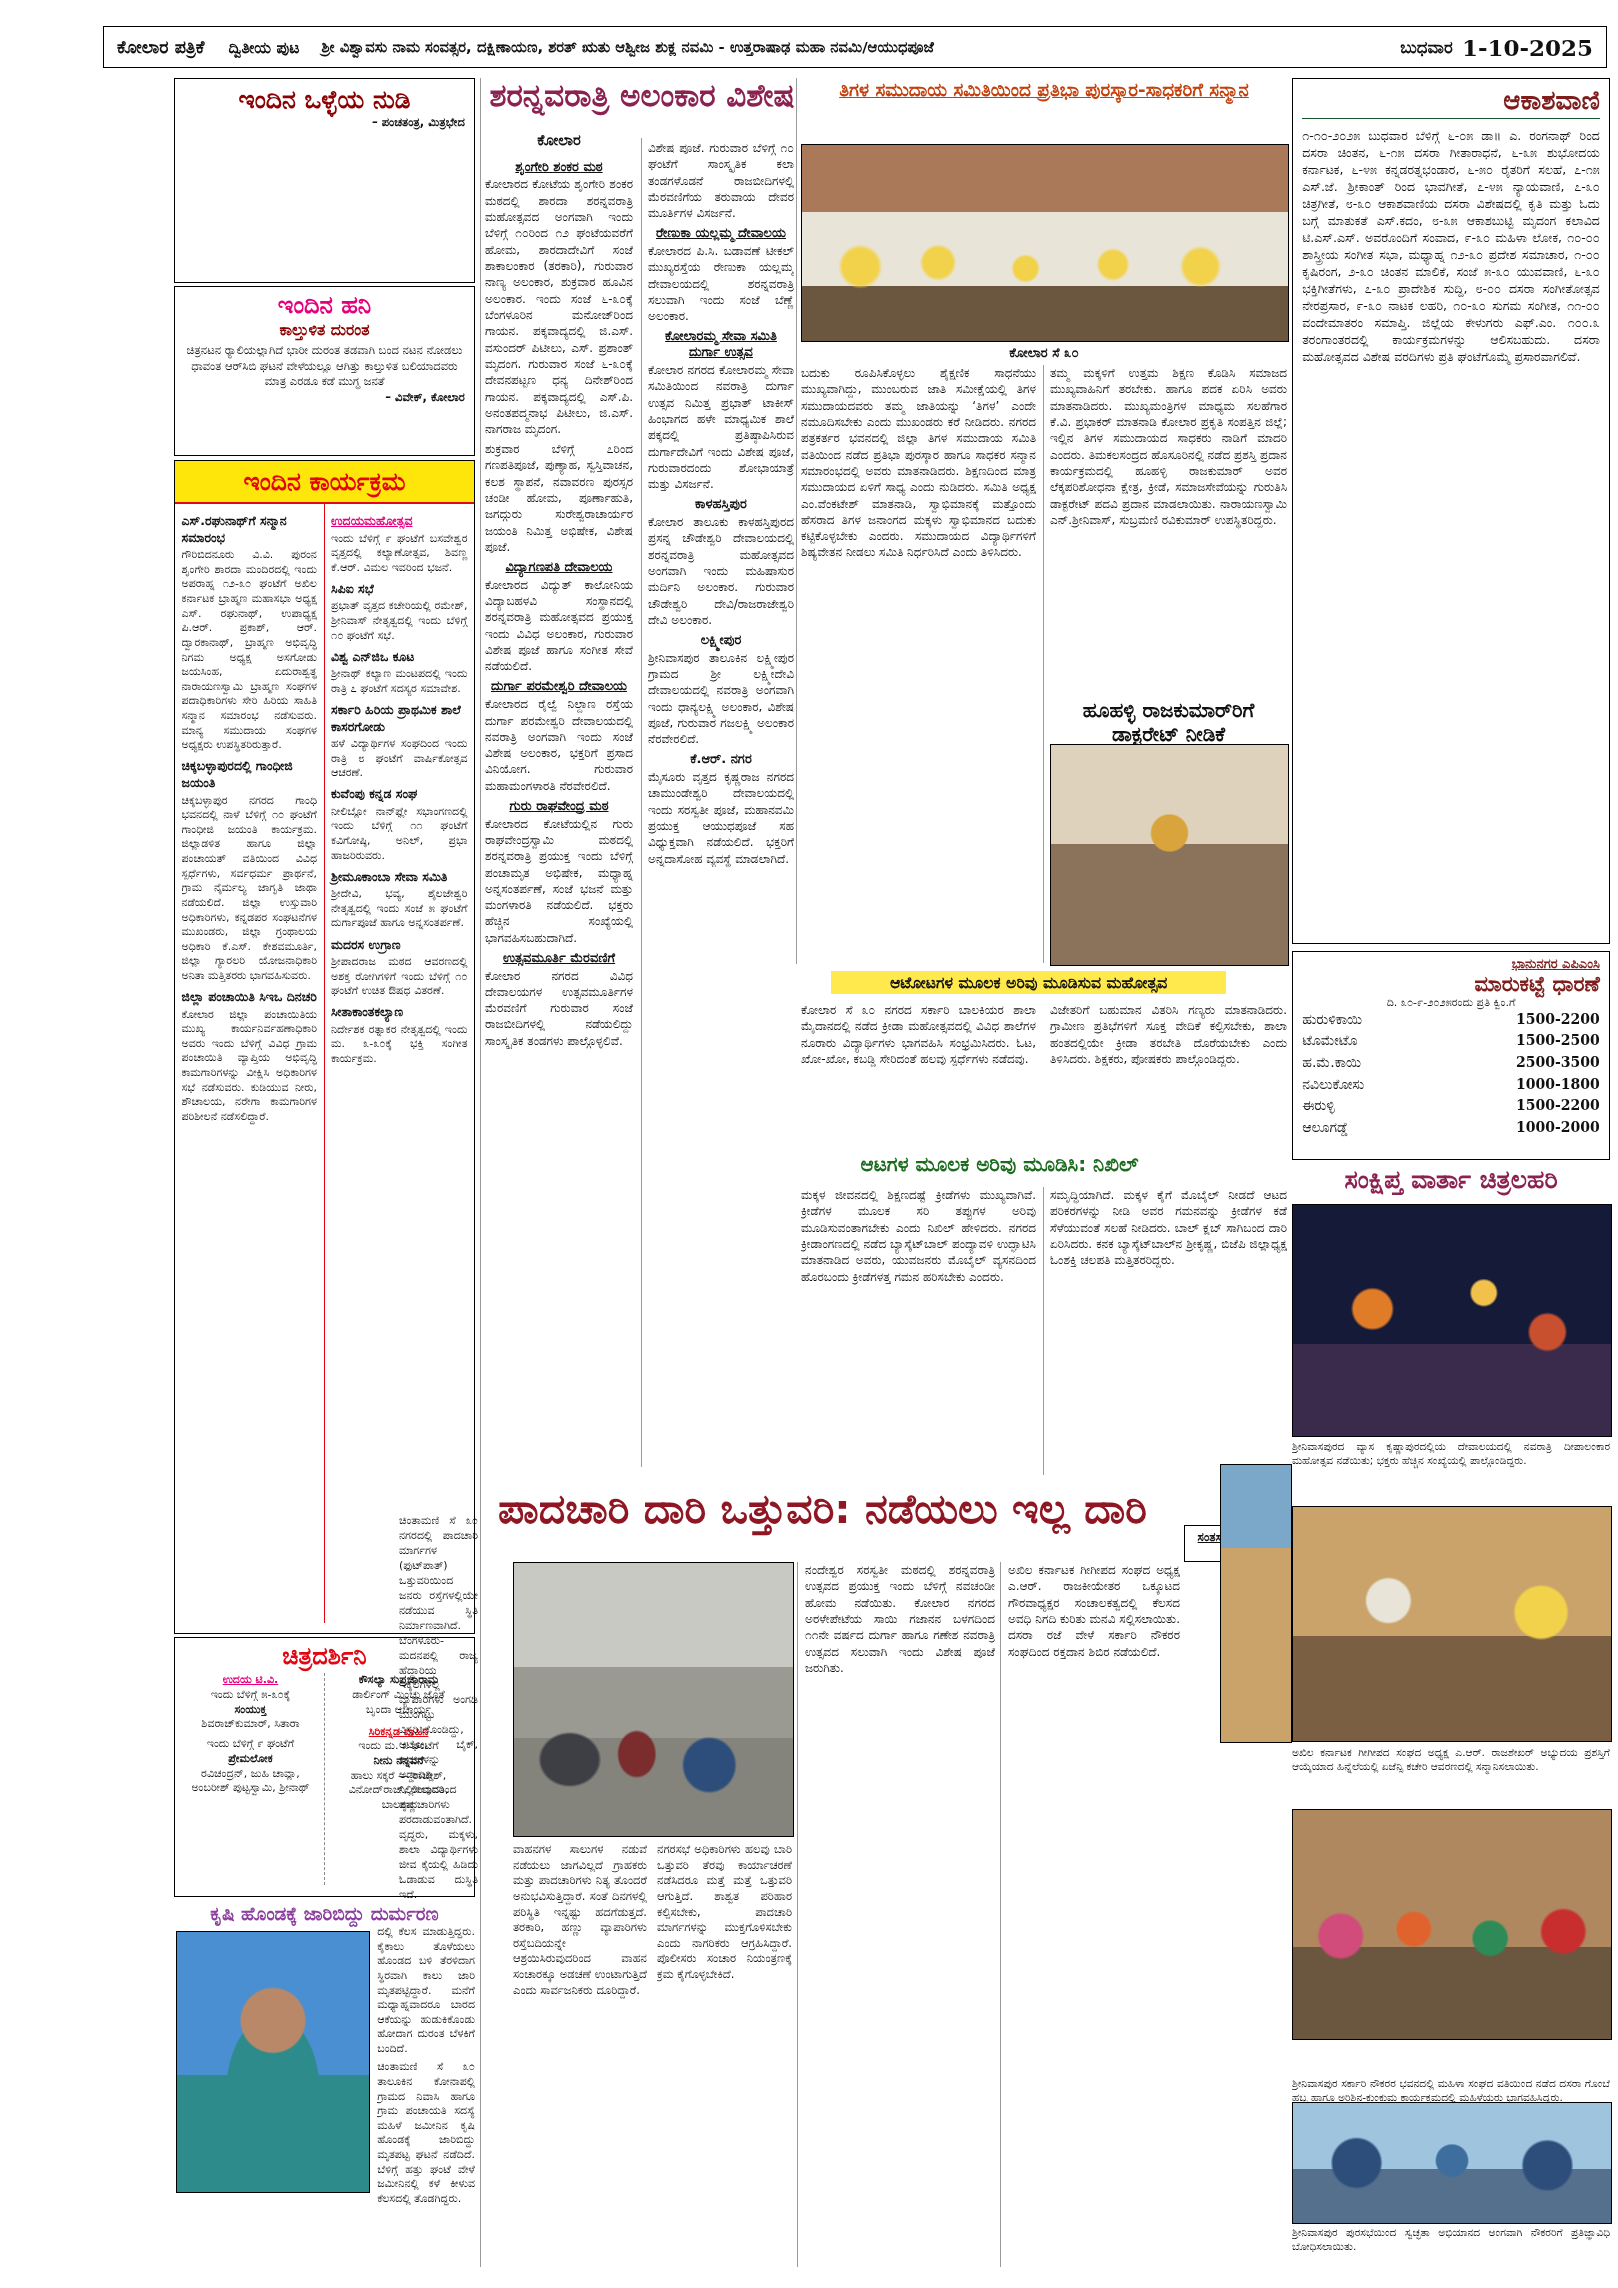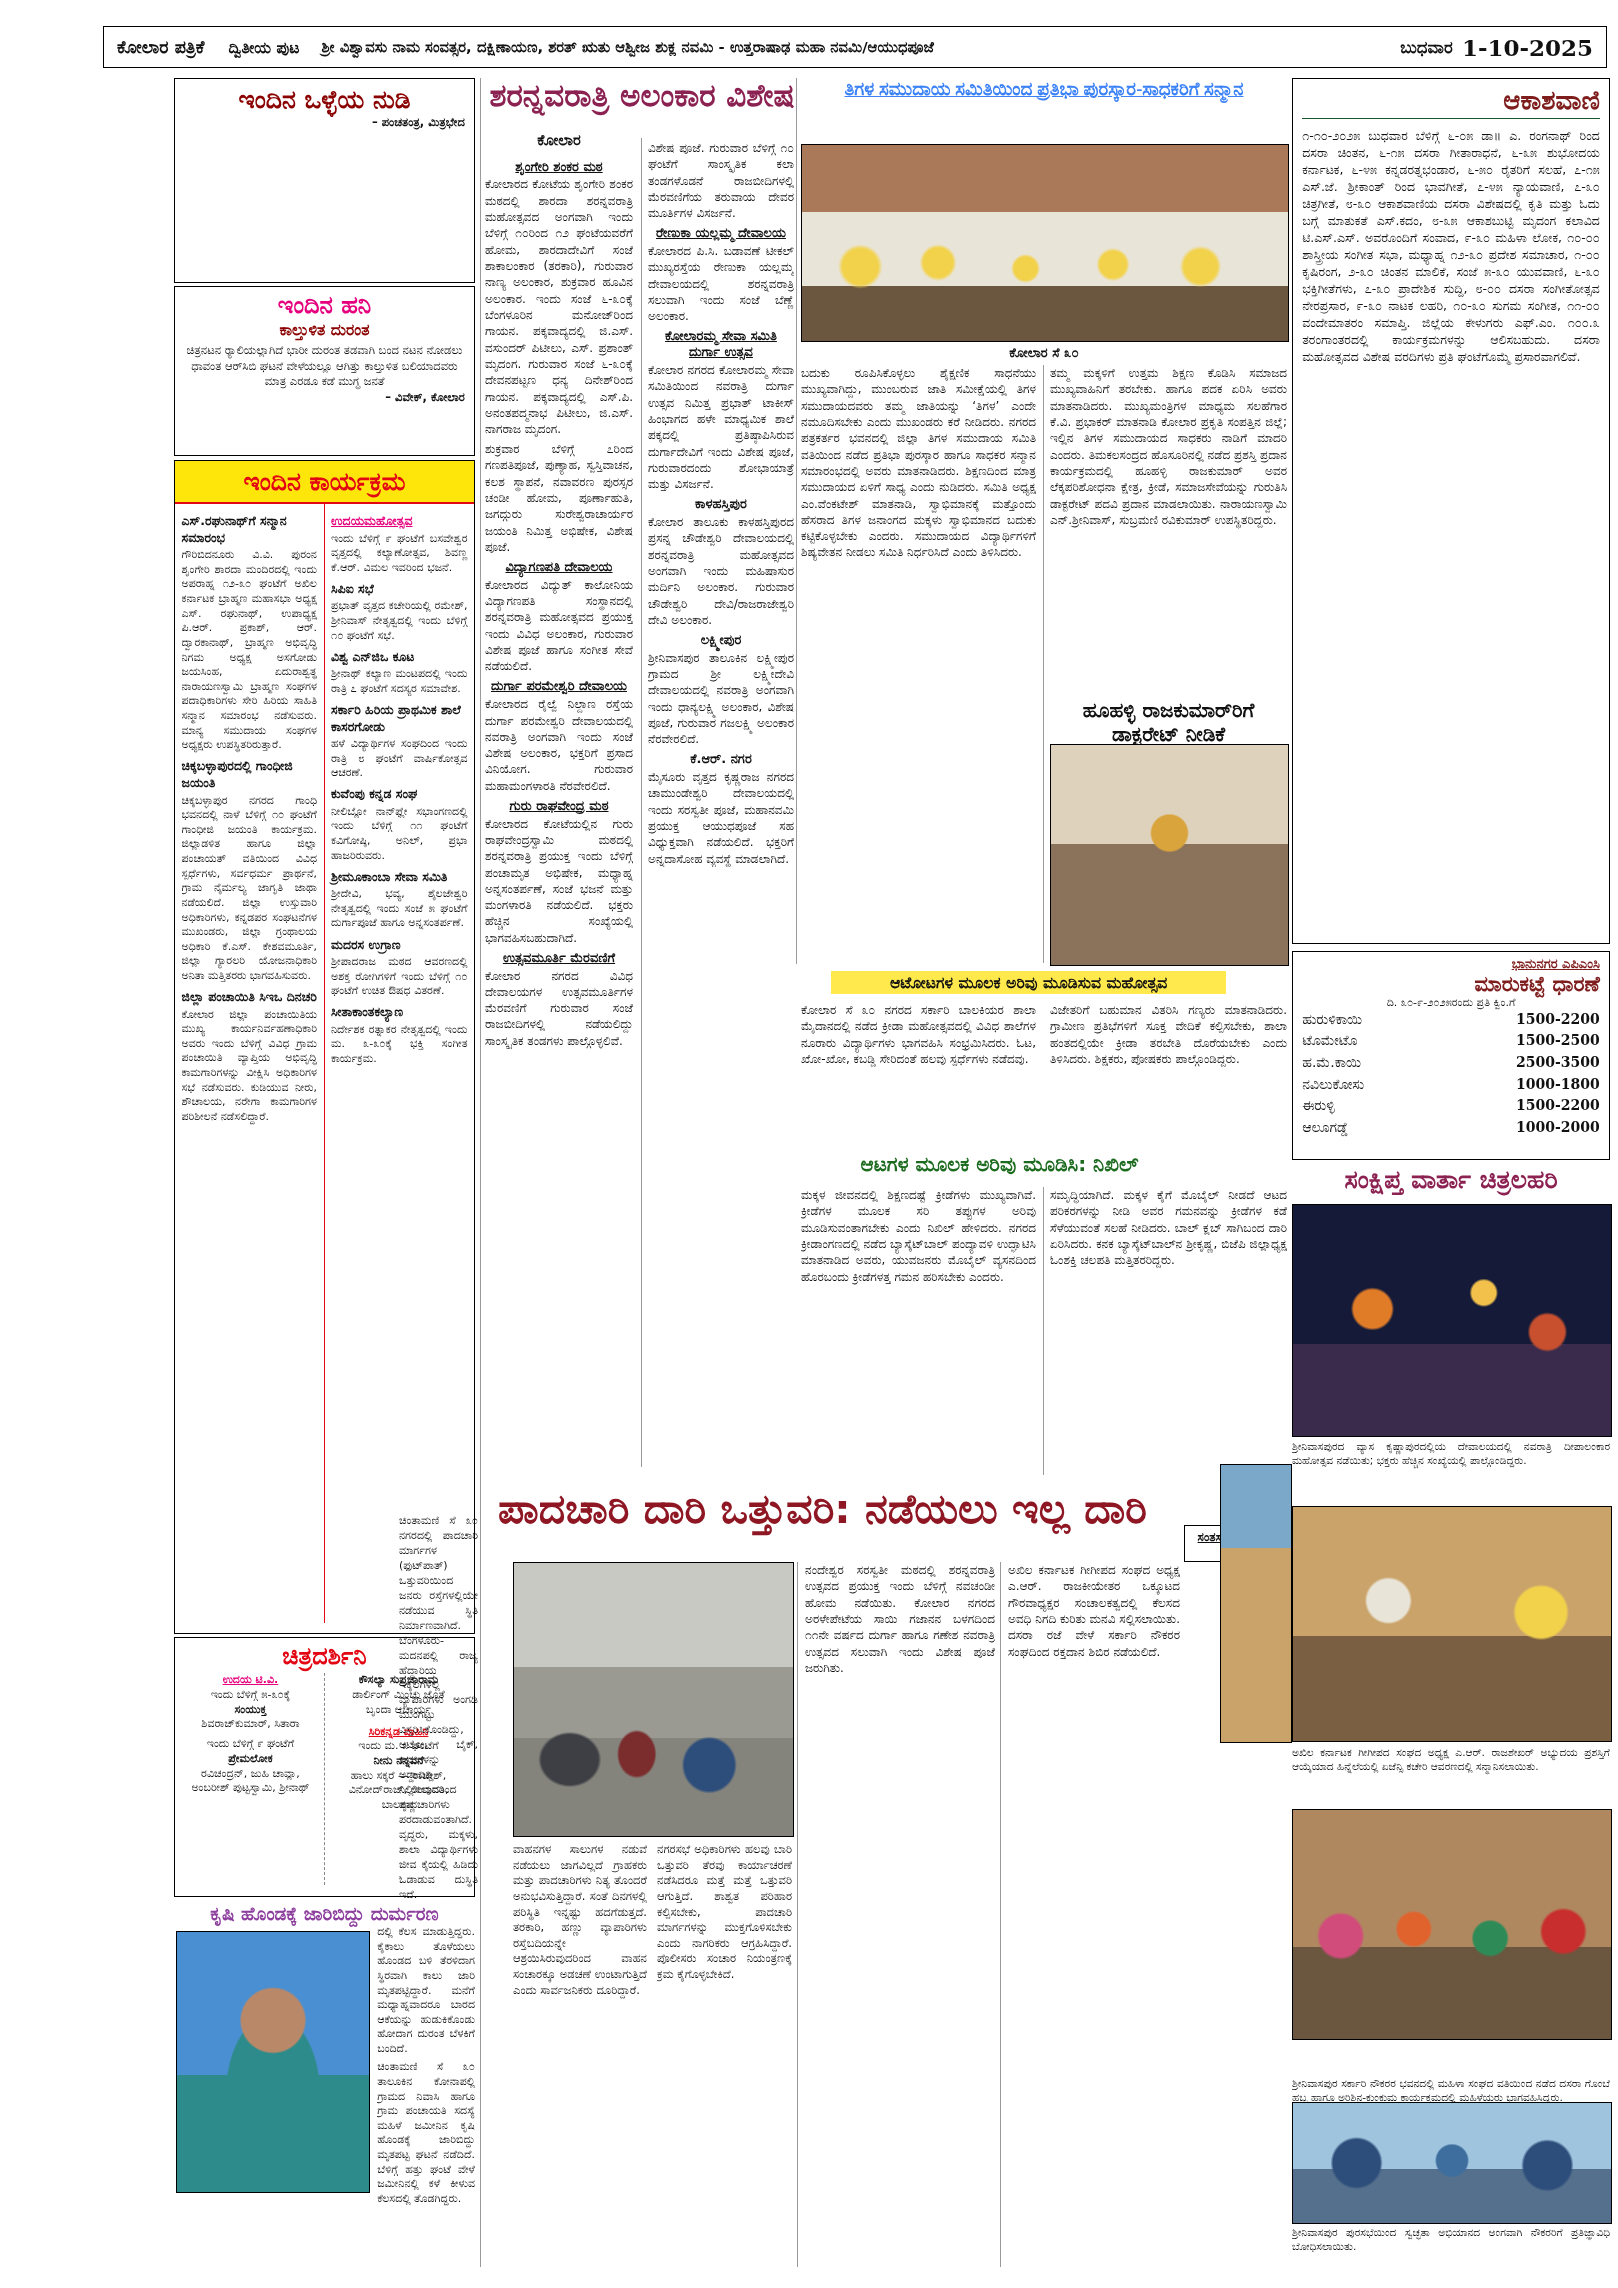--- a/index.html
+++ b/index.html
@@ -12,21 +12,21 @@
   .center{text-align:center;}
   .bold{font-weight:bold;}
   .underl{text-decoration:underline;}
   .maroon{color:#8b2252;}
   .darkred{color:#8b0000;}
   .pink{color:#e6007e;}
   .green{color:#1c6b1f;}
   .dgreen{color:#7f1d1d;text-align:right;}
   .purple{color:#8d3f9e;}
   .red{color:#e30613;}
-  .kick-brown{color:#3b82f6;font-family:Liberation Serif, serif;}
+  .kick-brown{color:#c2410c;}
   .rule-v{position:absolute;width:0.9px;background:#9a9a9a;}
   .photo{position:absolute;border:0.9px solid #000;overflow:hidden;}
   .caption{font-size:10.6px;line-height:1.3;text-align:justify;overflow:hidden;}
   .subhead{font-weight:bold;text-align:center;margin:3.7px 0 1.8px 0;font-size:13px;}
   .subhead.u{text-decoration:underline;}
   .attrib{text-align:right;font-weight:bold;font-size:11.5px;}
   .listing h4{margin:5.5px 0 1.8px 0;font-size:12.5px;text-align:left;}
   .listing p{margin:0 0 3.7px 0;}
   .mrow{display:flex;justify-content:space-between;font-size:14px;line-height:1.55;}
   .mrow .p{font-weight:bold;font-family:"DejaVu Serif","Liberation Serif",serif;}
@@ -124,21 +124,21 @@
 
   <div class="abs center bold maroon" style="left:485px;top:79px;width:314px;font-size:31px;line-height:1.05;">ಶರನ್ನವರಾತ್ರಿ ಅಲಂಕಾರ ವಿಶೇಷ</div>
   <div class="abs center bold" style="left:485px;top:131px;width:148px;font-size:14.8px;">ಕೋಲಾರ</div>
 
   <div class="abs" style="left:485px;top:155px;width:148px;height:2114px;overflow:hidden;">
     <div class="subhead u">ಶೃಂಗೇರಿ ಶಂಕರ ಮಠ</div>
     <div class="jtext">ಕೋಲಾರದ ಕೋಟೆಯ ಶೃಂಗೇರಿ ಶಂಕರ ಮಠದಲ್ಲಿ ಶಾರದಾ ಶರನ್ನವರಾತ್ರಿ ಮಹೋತ್ಸವದ ಅಂಗವಾಗಿ ಇಂದು ಬೆಳಿಗ್ಗೆ ೧೦ರಿಂದ ೧೨ ಘಂಟೆಯವರೆಗೆ ಹೋಮ, ಶಾರದಾದೇವಿಗೆ ಸಂಜೆ ಶಾಕಾಲಂಕಾರ (ತರಕಾರಿ), ಗುರುವಾರ ನಾಣ್ಯ ಅಲಂಕಾರ, ಶುಕ್ರವಾರ ಹೂವಿನ ಅಲಂಕಾರ. ಇಂದು ಸಂಜೆ ೬-೩೦ಕ್ಕೆ ಬೆಂಗಳೂರಿನ ಮನೋಜ್‌ರಿಂದ ಗಾಯನ. ಪಕ್ಕವಾದ್ಯದಲ್ಲಿ ಜಿ.ಎಸ್. ವಸುಂದರ್ ಪಿಟೀಲು, ಎಸ್. ಪ್ರಶಾಂತ್ ಮೃದಂಗ. ಗುರುವಾರ ಸಂಜೆ ೬-೩೦ಕ್ಕೆ ದೇವನಪಟ್ಟಣ ಧನ್ಯ ದಿನೇಶ್‌ರಿಂದ ಗಾಯನ. ಪಕ್ಕವಾದ್ಯದಲ್ಲಿ ಎಸ್.ಪಿ. ಅನಂತಪದ್ಮನಾಭ ಪಿಟೀಲು, ಜಿ.ಎಸ್. ನಾಗರಾಜ ಮೃದಂಗ.</div>
     <div class="subhead u"></div>
     <div class="jtext">ಶುಕ್ರವಾರ ಬೆಳಿಗ್ಗೆ ೭ರಿಂದ ಗಣಪತಿಪೂಜೆ, ಪುಣ್ಯಾಹ, ಸ್ವಸ್ತಿವಾಚನ, ಕಲಶ ಸ್ಥಾಪನೆ, ನವಾವರಣ ಪುರಸ್ಸರ ಚಂಡೀ ಹೋಮ, ಪೂರ್ಣಾಹುತಿ, ಜಗದ್ಗುರು ಸುರೇಶ್ವರಾಚಾರ್ಯರ ಜಯಂತಿ ನಿಮಿತ್ತ ಅಭಿಷೇಕ, ವಿಶೇಷ ಪೂಜೆ.</div>
     <div class="subhead u">ವಿದ್ಯಾಗಣಪತಿ ದೇವಾಲಯ</div>
-    <div class="jtext">ಕೋಲಾರದ ವಿದ್ಯುತ್ ಕಾಲೋನಿಯ ವಿದ್ಯಾಗಣಪತಿ ಸಂಸ್ಥಾನದಲ್ಲಿ ಶರನ್ನವರಾತ್ರಿ ಮಹೋತ್ಸವದ ಪ್ರಯುಕ್ತ ಇಂದು ವಿವಿಧ ಅಲಂಕಾರ, ಗುರುವಾರ ವಿಶೇಷ ಪೂಜೆ ಹಾಗೂ ಸಂಗೀತ ಸೇವೆ ನಡೆಯಲಿದೆ.</div>
+    <div class="jtext">ಕೋಲಾರದ ವಿದ್ಯುತ್ ಕಾಲೋನಿಯ ವಿದ್ಯಾಬಹಳವಿ ಸಂಸ್ಥಾನದಲ್ಲಿ ಶರನ್ನವರಾತ್ರಿ ಮಹೋತ್ಸವದ ಪ್ರಯುಕ್ತ ಇಂದು ವಿವಿಧ ಅಲಂಕಾರ, ಗುರುವಾರ ವಿಶೇಷ ಪೂಜೆ ಹಾಗೂ ಸಂಗೀತ ಸೇವೆ ನಡೆಯಲಿದೆ.</div>
     <div class="subhead u">ದುರ್ಗಾ ಪರಮೇಶ್ವರಿ ದೇವಾಲಯ</div>
     <div class="jtext">ಕೋಲಾರದ ರೈಲ್ವೆ ನಿಲ್ದಾಣ ರಸ್ತೆಯ ದುರ್ಗಾ ಪರಮೇಶ್ವರಿ ದೇವಾಲಯದಲ್ಲಿ ನವರಾತ್ರಿ ಅಂಗವಾಗಿ ಇಂದು ಸಂಜೆ ವಿಶೇಷ ಅಲಂಕಾರ, ಭಕ್ತರಿಗೆ ಪ್ರಸಾದ ವಿನಿಯೋಗ. ಗುರುವಾರ ಮಹಾಮಂಗಳಾರತಿ ನೆರವೇರಲಿದೆ.</div>
     <div class="subhead u">ಗುರು ರಾಘವೇಂದ್ರ ಮಠ</div>
     <div class="jtext">ಕೋಲಾರದ ಕೋಟೆಯಲ್ಲಿನ ಗುರು ರಾಘವೇಂದ್ರಸ್ವಾಮಿ ಮಠದಲ್ಲಿ ಶರನ್ನವರಾತ್ರಿ ಪ್ರಯುಕ್ತ ಇಂದು ಬೆಳಿಗ್ಗೆ ಪಂಚಾಮೃತ ಅಭಿಷೇಕ, ಮಧ್ಯಾಹ್ನ ಅನ್ನಸಂತರ್ಪಣೆ, ಸಂಜೆ ಭಜನೆ ಮತ್ತು ಮಂಗಳಾರತಿ ನಡೆಯಲಿದೆ. ಭಕ್ತರು ಹೆಚ್ಚಿನ ಸಂಖ್ಯೆಯಲ್ಲಿ ಭಾಗವಹಿಸಬಹುದಾಗಿದೆ.</div>
     <div class="subhead u">ಉತ್ಸವಮೂರ್ತಿ ಮೆರವಣಿಗೆ</div>
     <div class="jtext">ಕೋಲಾರ ನಗರದ ವಿವಿಧ ದೇವಾಲಯಗಳ ಉತ್ಸವಮೂರ್ತಿಗಳ ಮೆರವಣಿಗೆ ಗುರುವಾರ ಸಂಜೆ ರಾಜಬೀದಿಗಳಲ್ಲಿ ನಡೆಯಲಿದ್ದು ಸಾಂಸ್ಕೃತಿಕ ತಂಡಗಳು ಪಾಲ್ಗೊಳ್ಳಲಿವೆ.</div>
   </div>
   <div class="rule-v" style="left:641px;top:138px;height:1329px;"></div>
   <div class="abs" style="left:648px;top:140px;width:146px;height:1329px;overflow:hidden;">
     <div class="jtext">ವಿಶೇಷ ಪೂಜೆ. ಗುರುವಾರ ಬೆಳಿಗ್ಗೆ ೧೦ ಘಂಟೆಗೆ ಸಾಂಸ್ಕೃತಿಕ ಕಲಾ ತಂಡಗಳೊಡನೆ ರಾಜಬೀದಿಗಳಲ್ಲಿ ಮೆರವಣಿಗೆಯ ತರುವಾಯ ದೇವರ ಮೂರ್ತಿಗಳ ವಿಸರ್ಜನೆ.</div>

